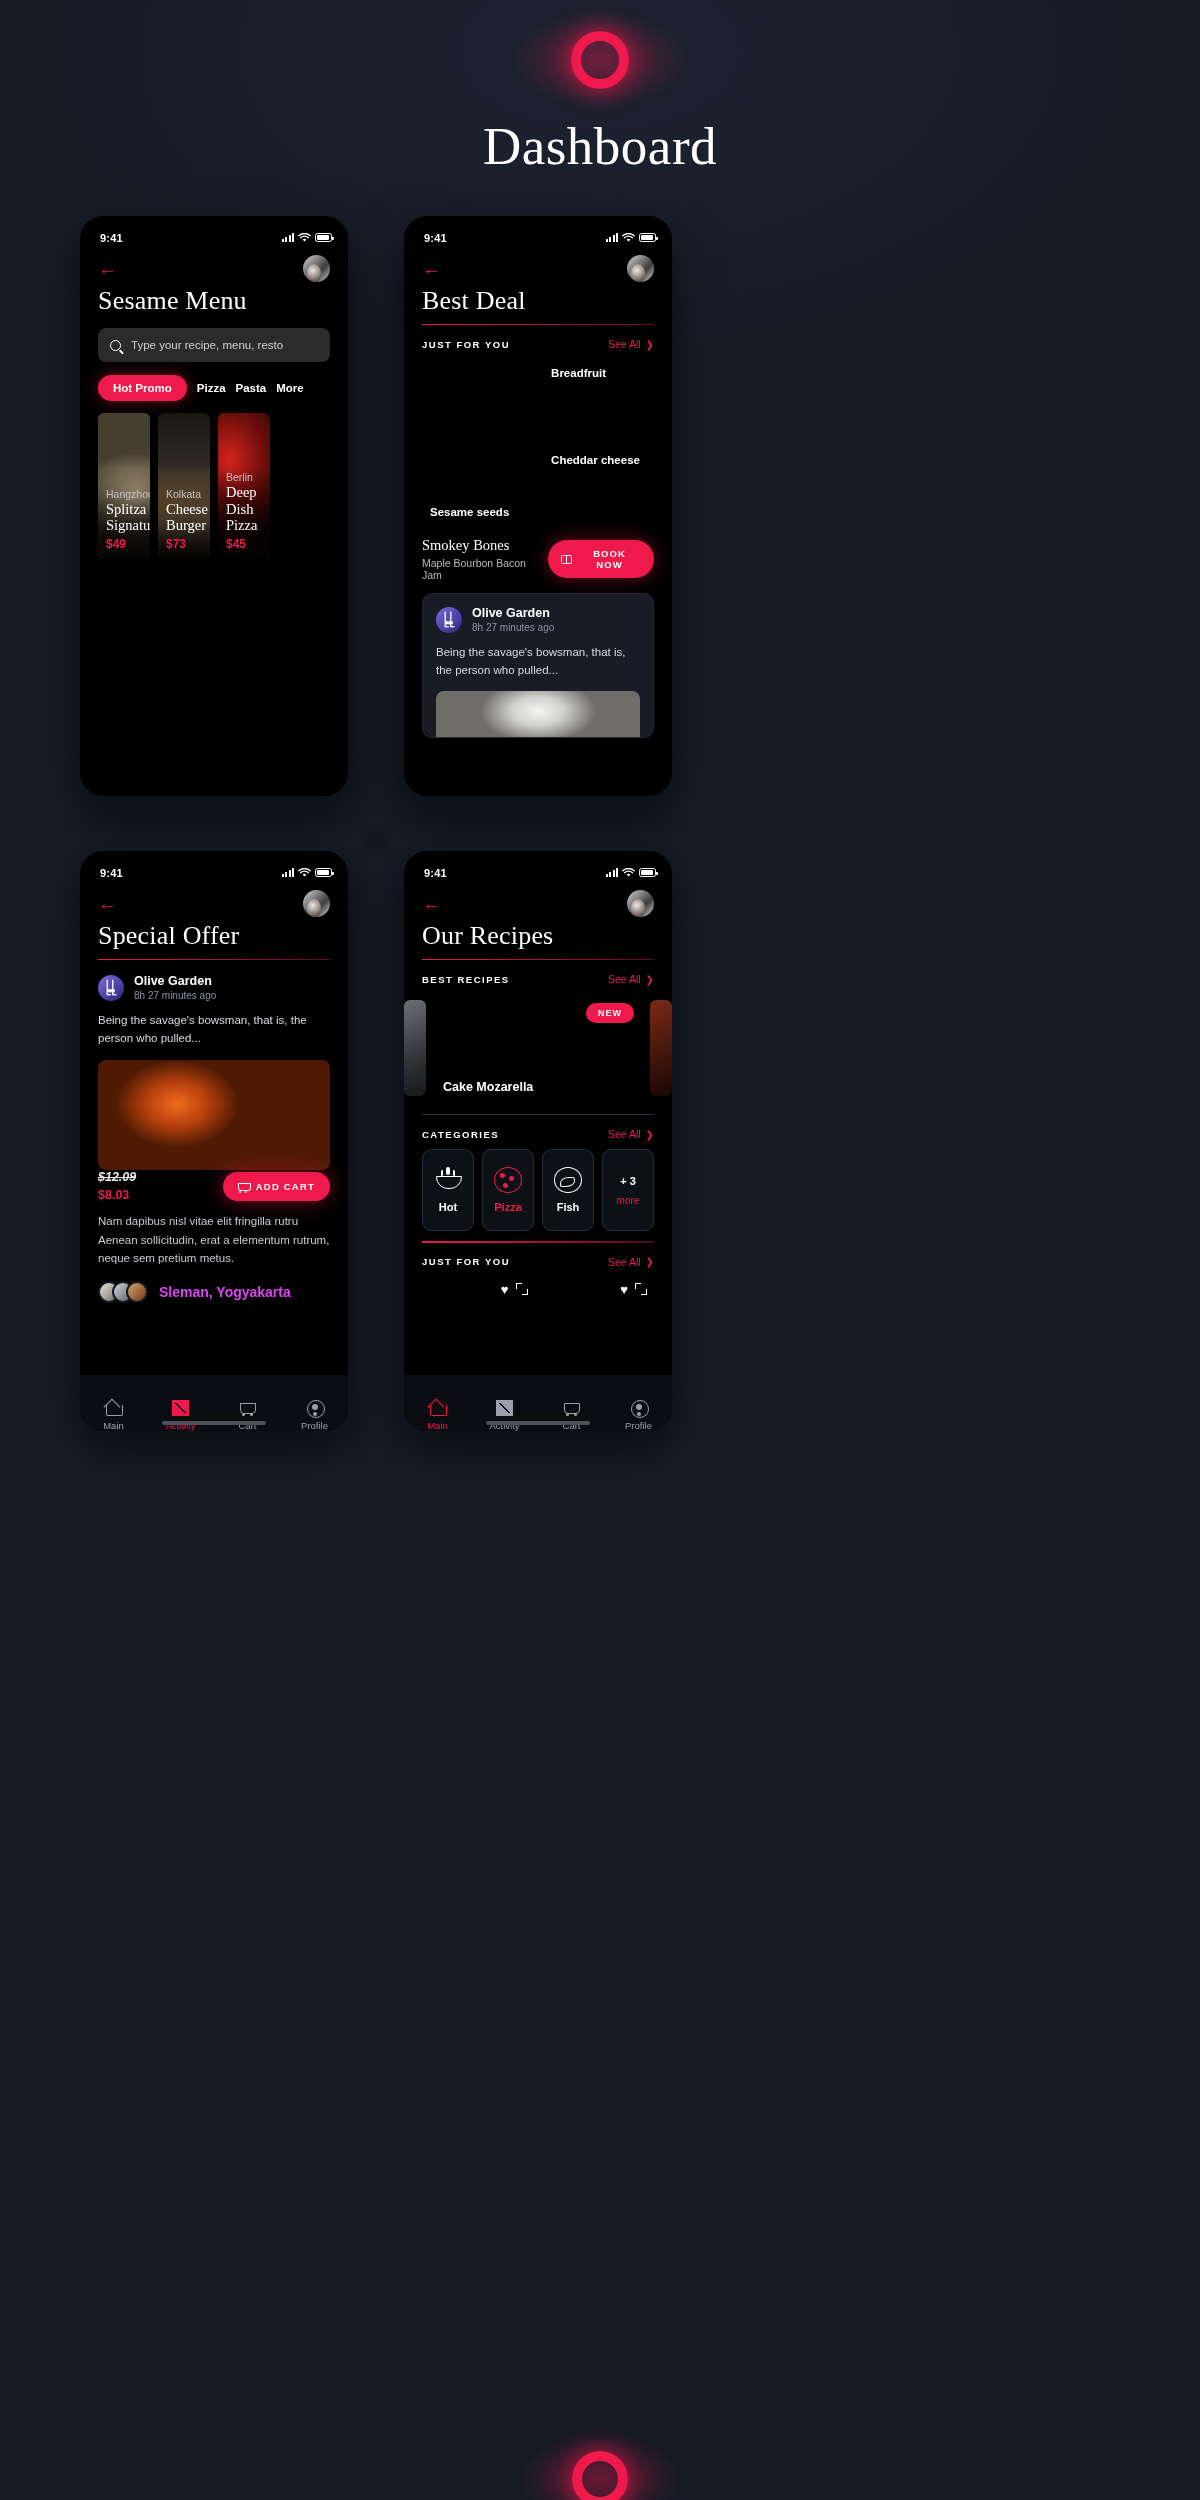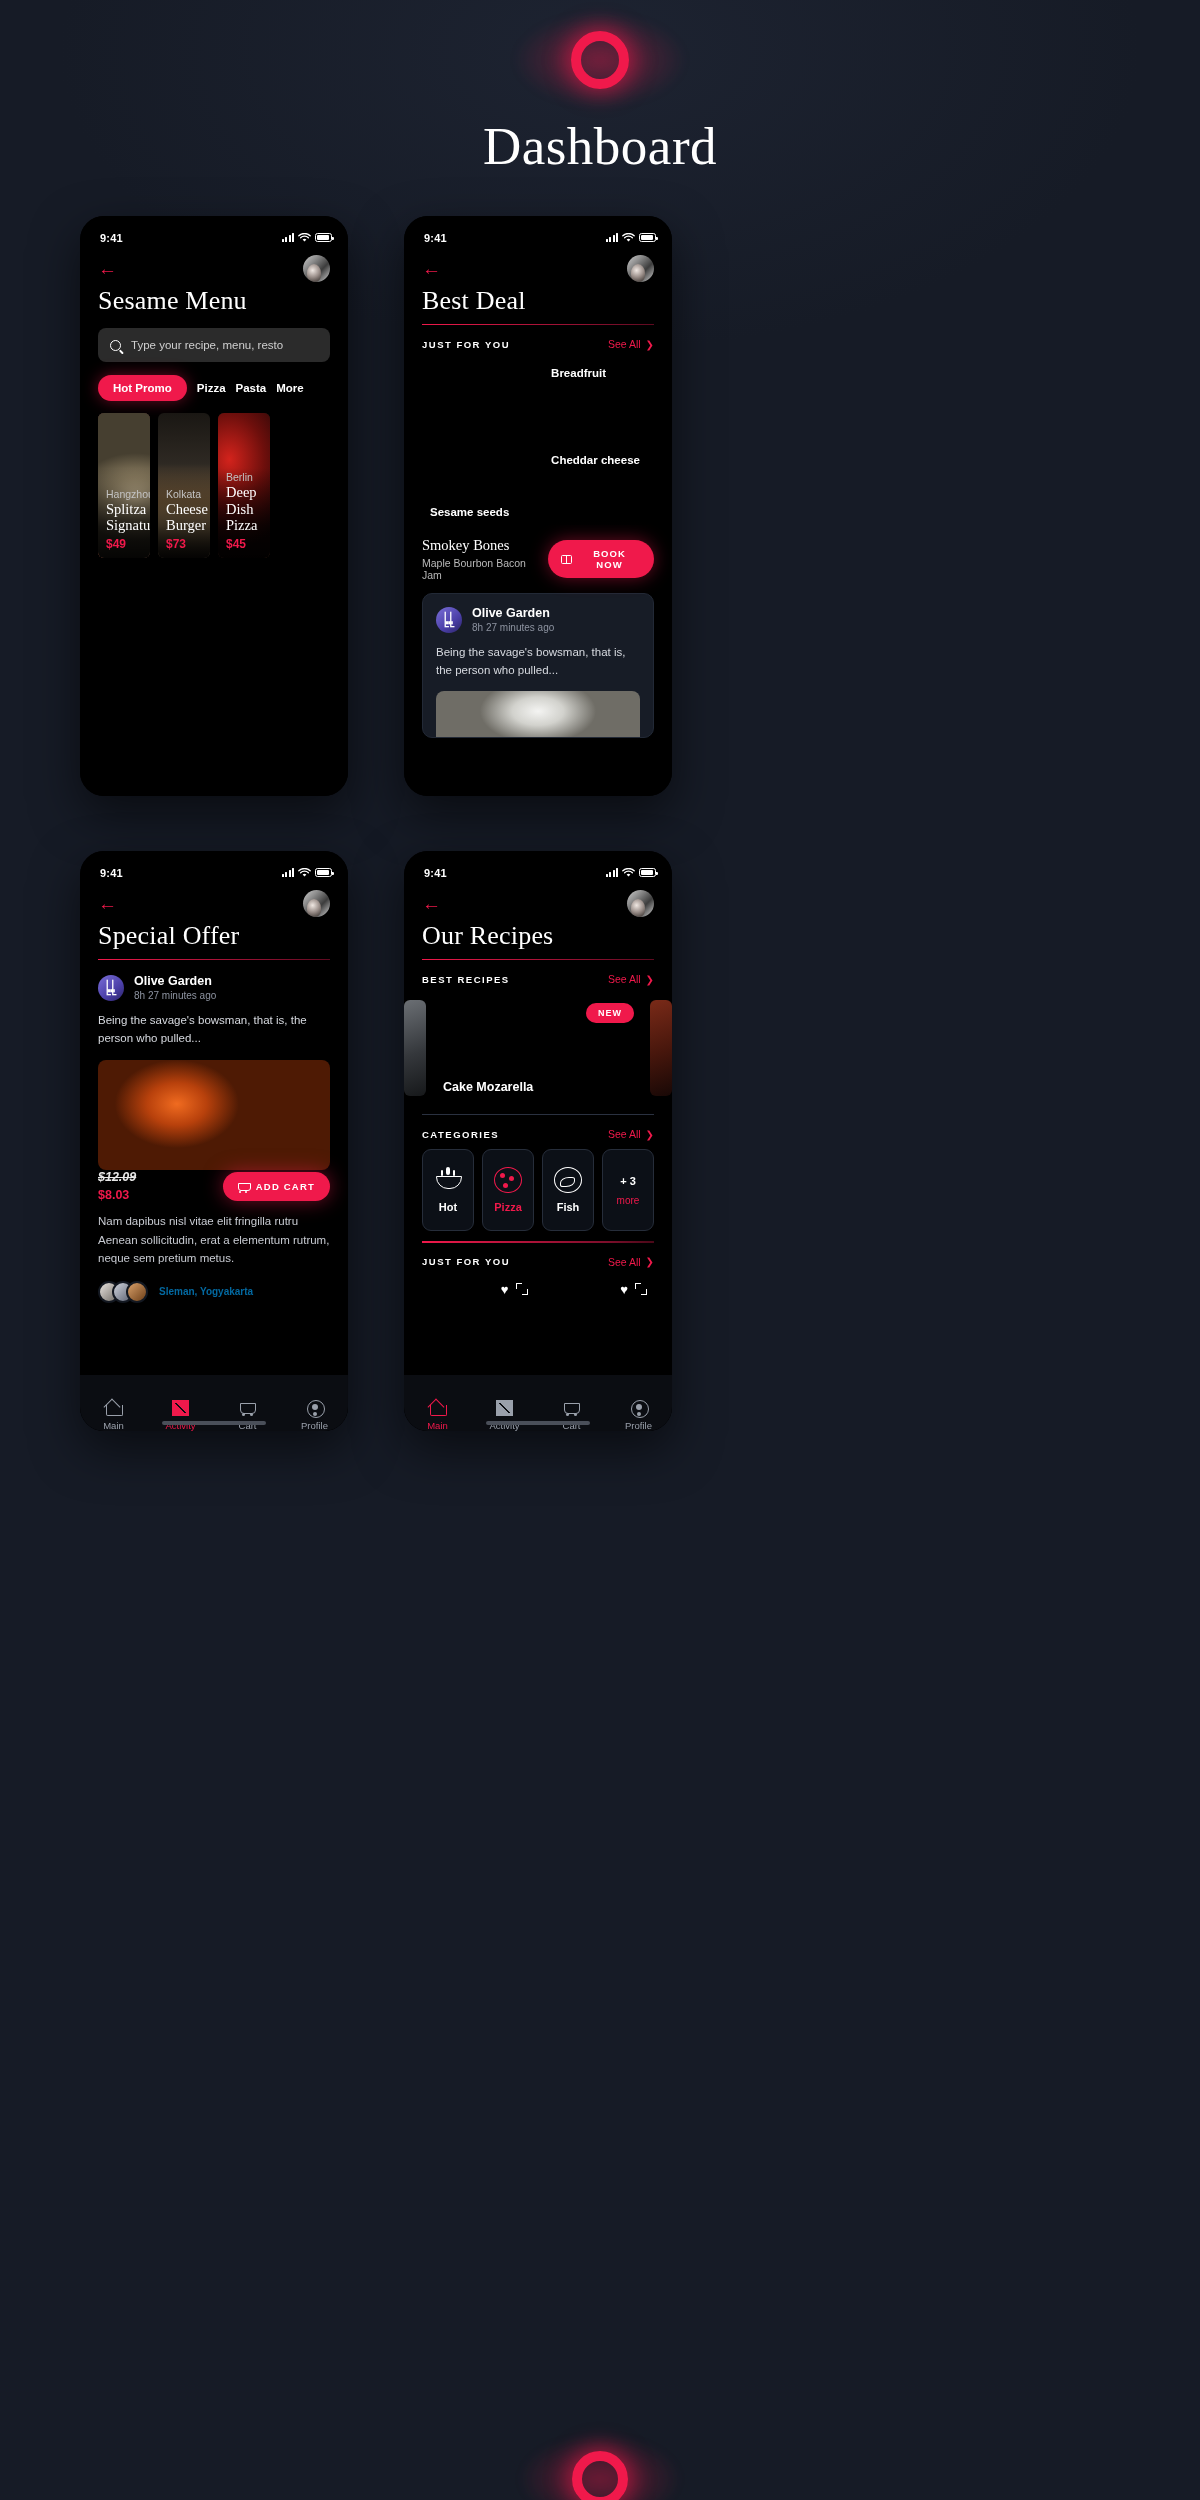--- a/index.html
+++ b/index.html
@@ -187,21 +187,21 @@
   .cart-ico::after{content:"";position:absolute;left:1px;bottom:-2.5px;width:2px;height:2px;background:#fff;border-radius:50%;
     box-shadow:6px 0 0 #fff;}
   .lorem { color:#c8cbd2; font-size:11.5px; line-height:1.62; margin-top:10px; }
   .loc-row { display:flex; align-items:center; gap:11px; margin-top:13px; }
   .stack { display:flex; }
   .stack span { width:22px;height:22px;border-radius:50%;border:2px solid #131821; margin-left:-8px; display:block; }
   .stack span:first-child{margin-left:0;}
   .s1{background:linear-gradient(135deg,#e8e4df,#6f6a64);}
   .s2{background:linear-gradient(135deg,#cfd3dc,#5a6070);}
   .s3{background:linear-gradient(135deg,#d8a06a,#6d3f18);}
-  .loc-name { color:#0369a1; font-size:10px; font-weight:700; }
+  .loc-name { color:#d946ef; font-size:14px; font-weight:700; }
 
   
   .bnav { position:absolute; left:0; right:0; bottom:0; height:56px; background:#0b0d12;
     display:flex; align-items:flex-end; justify-content:space-around; padding-top:9px; }
   .bn { display:flex; flex-direction:column; align-items:center; gap:4px; width:52px; }
   .bn .lab { font-size:9.5px; color:#9aa0ab; }
   .bn.active .lab { color:#f0194b; }
   .ic { width:17px; height:16px; position:relative; }
   .ic-home::before{content:"";position:absolute;left:1px;top:5px;width:15px;height:10px;
     border:1.6px solid #9aa0ab;border-top:0;border-radius:0 0 2px 2px;}

